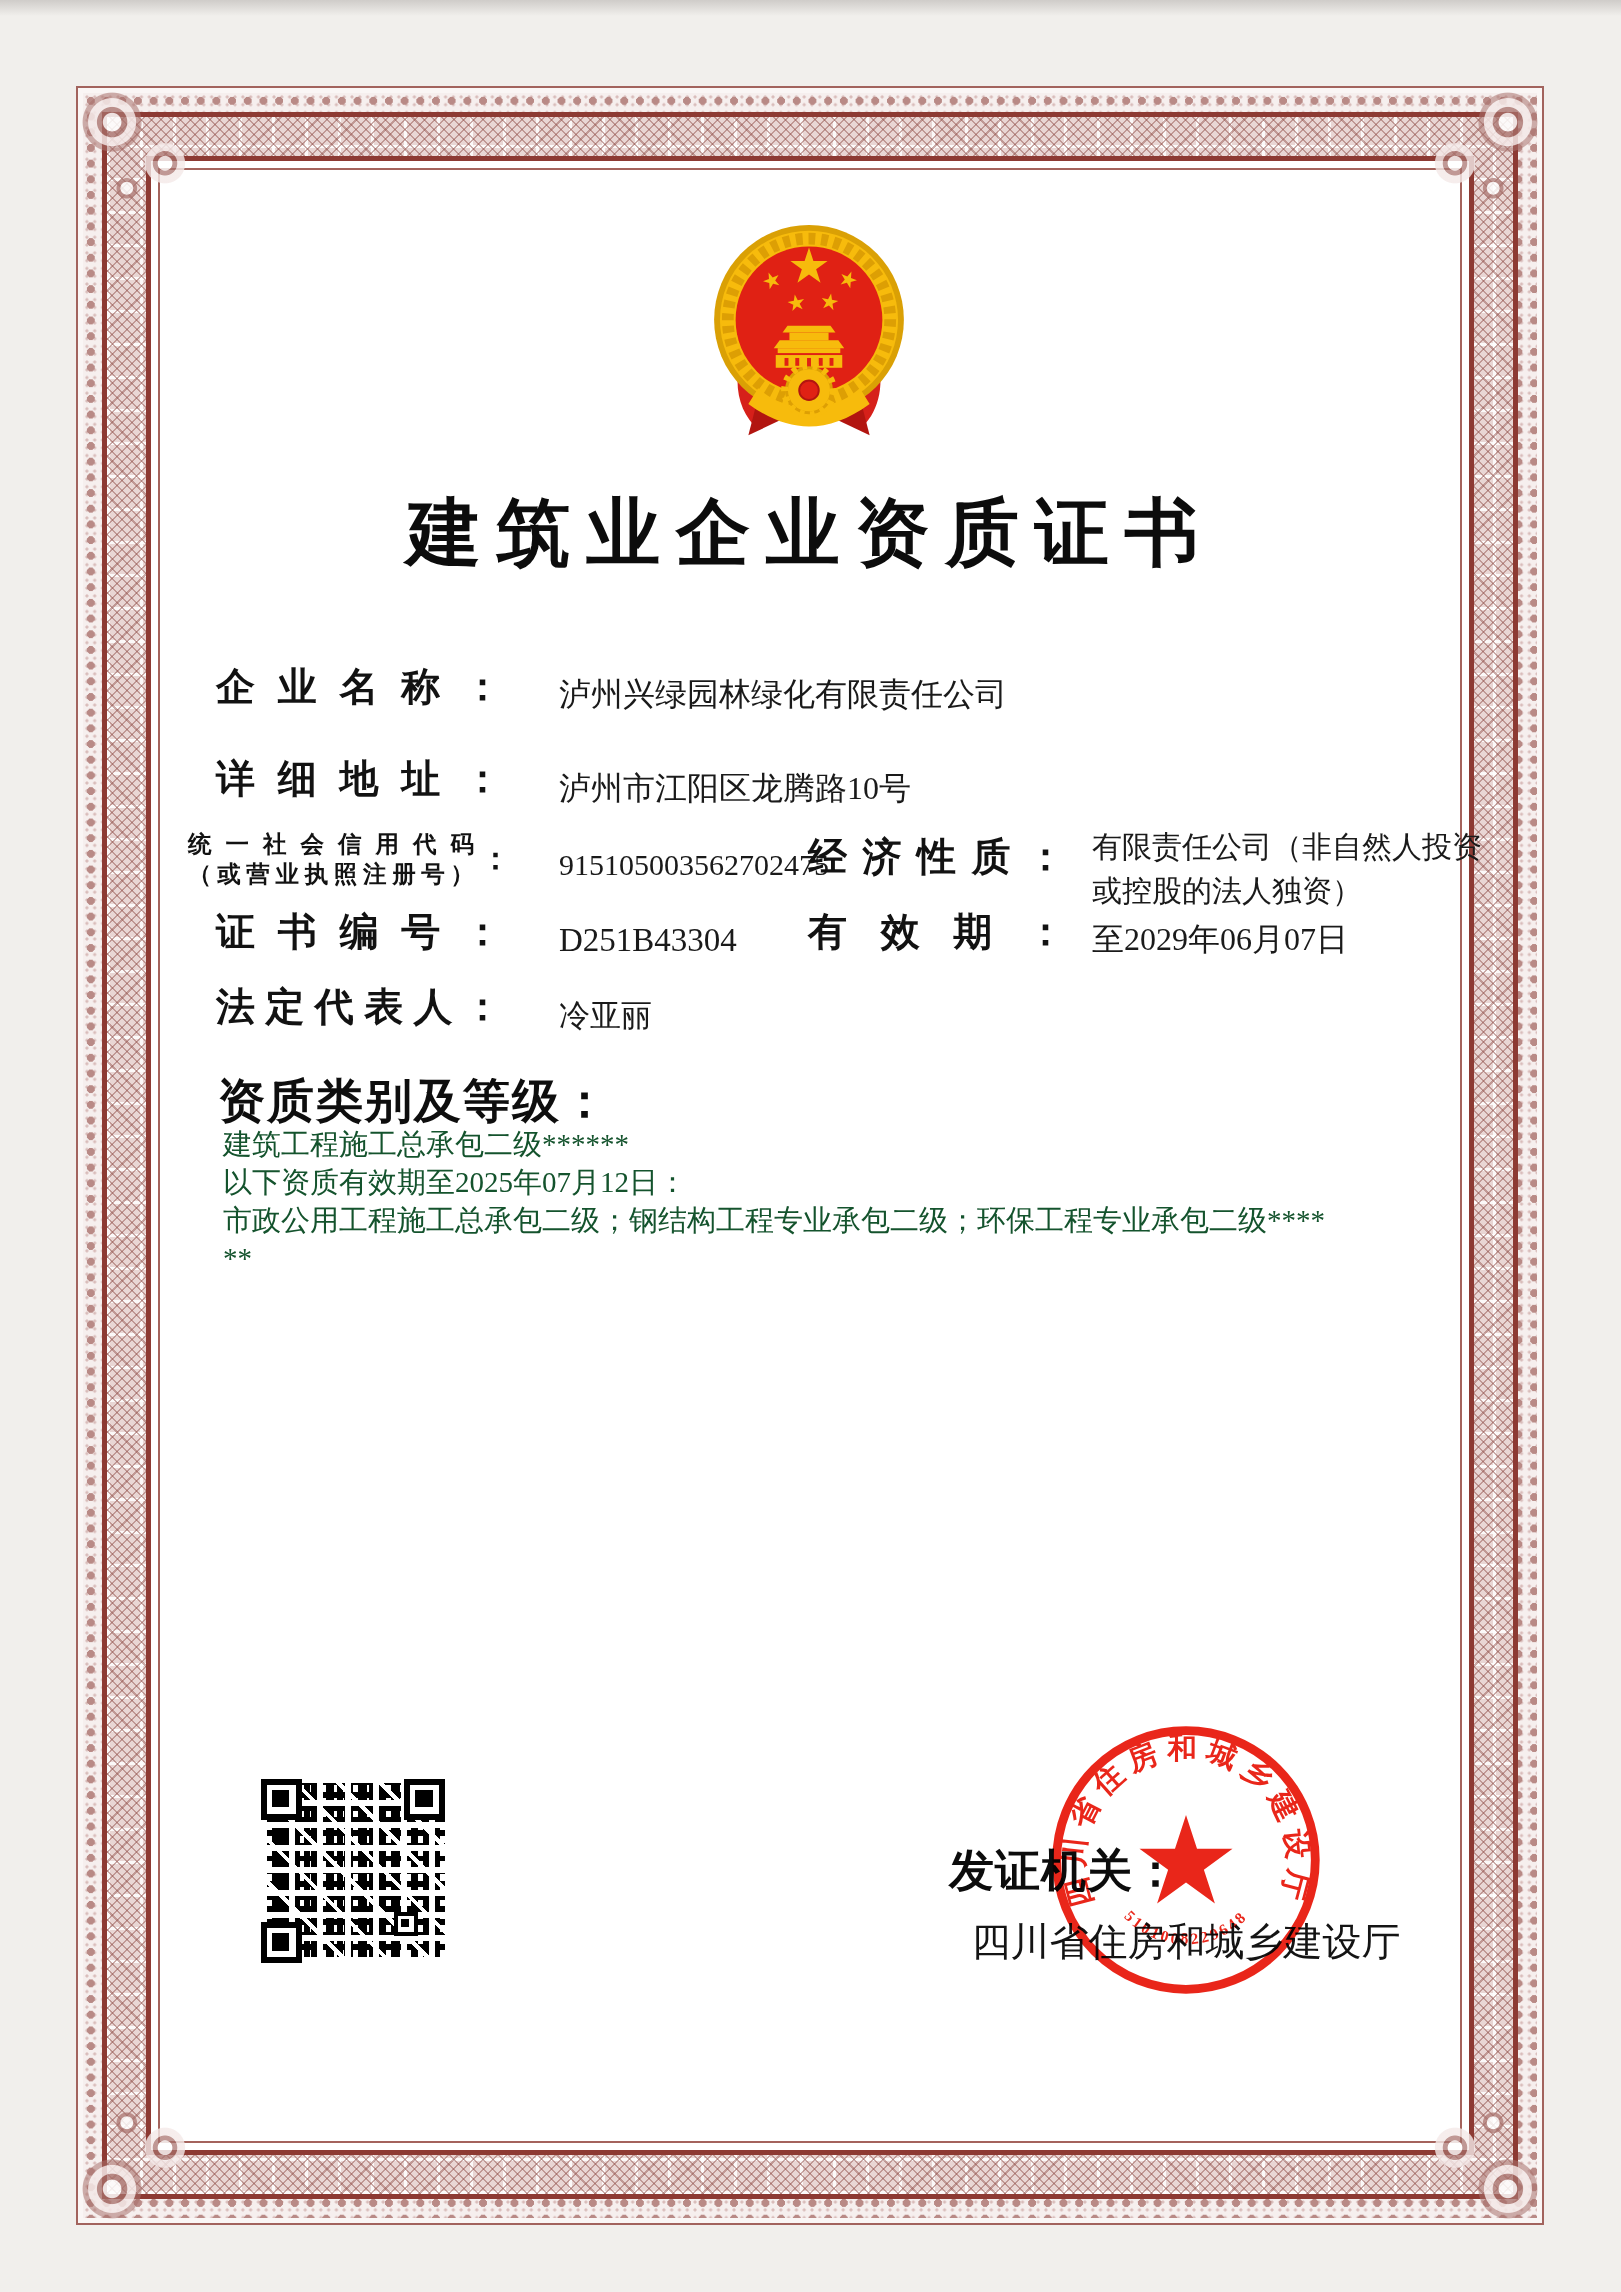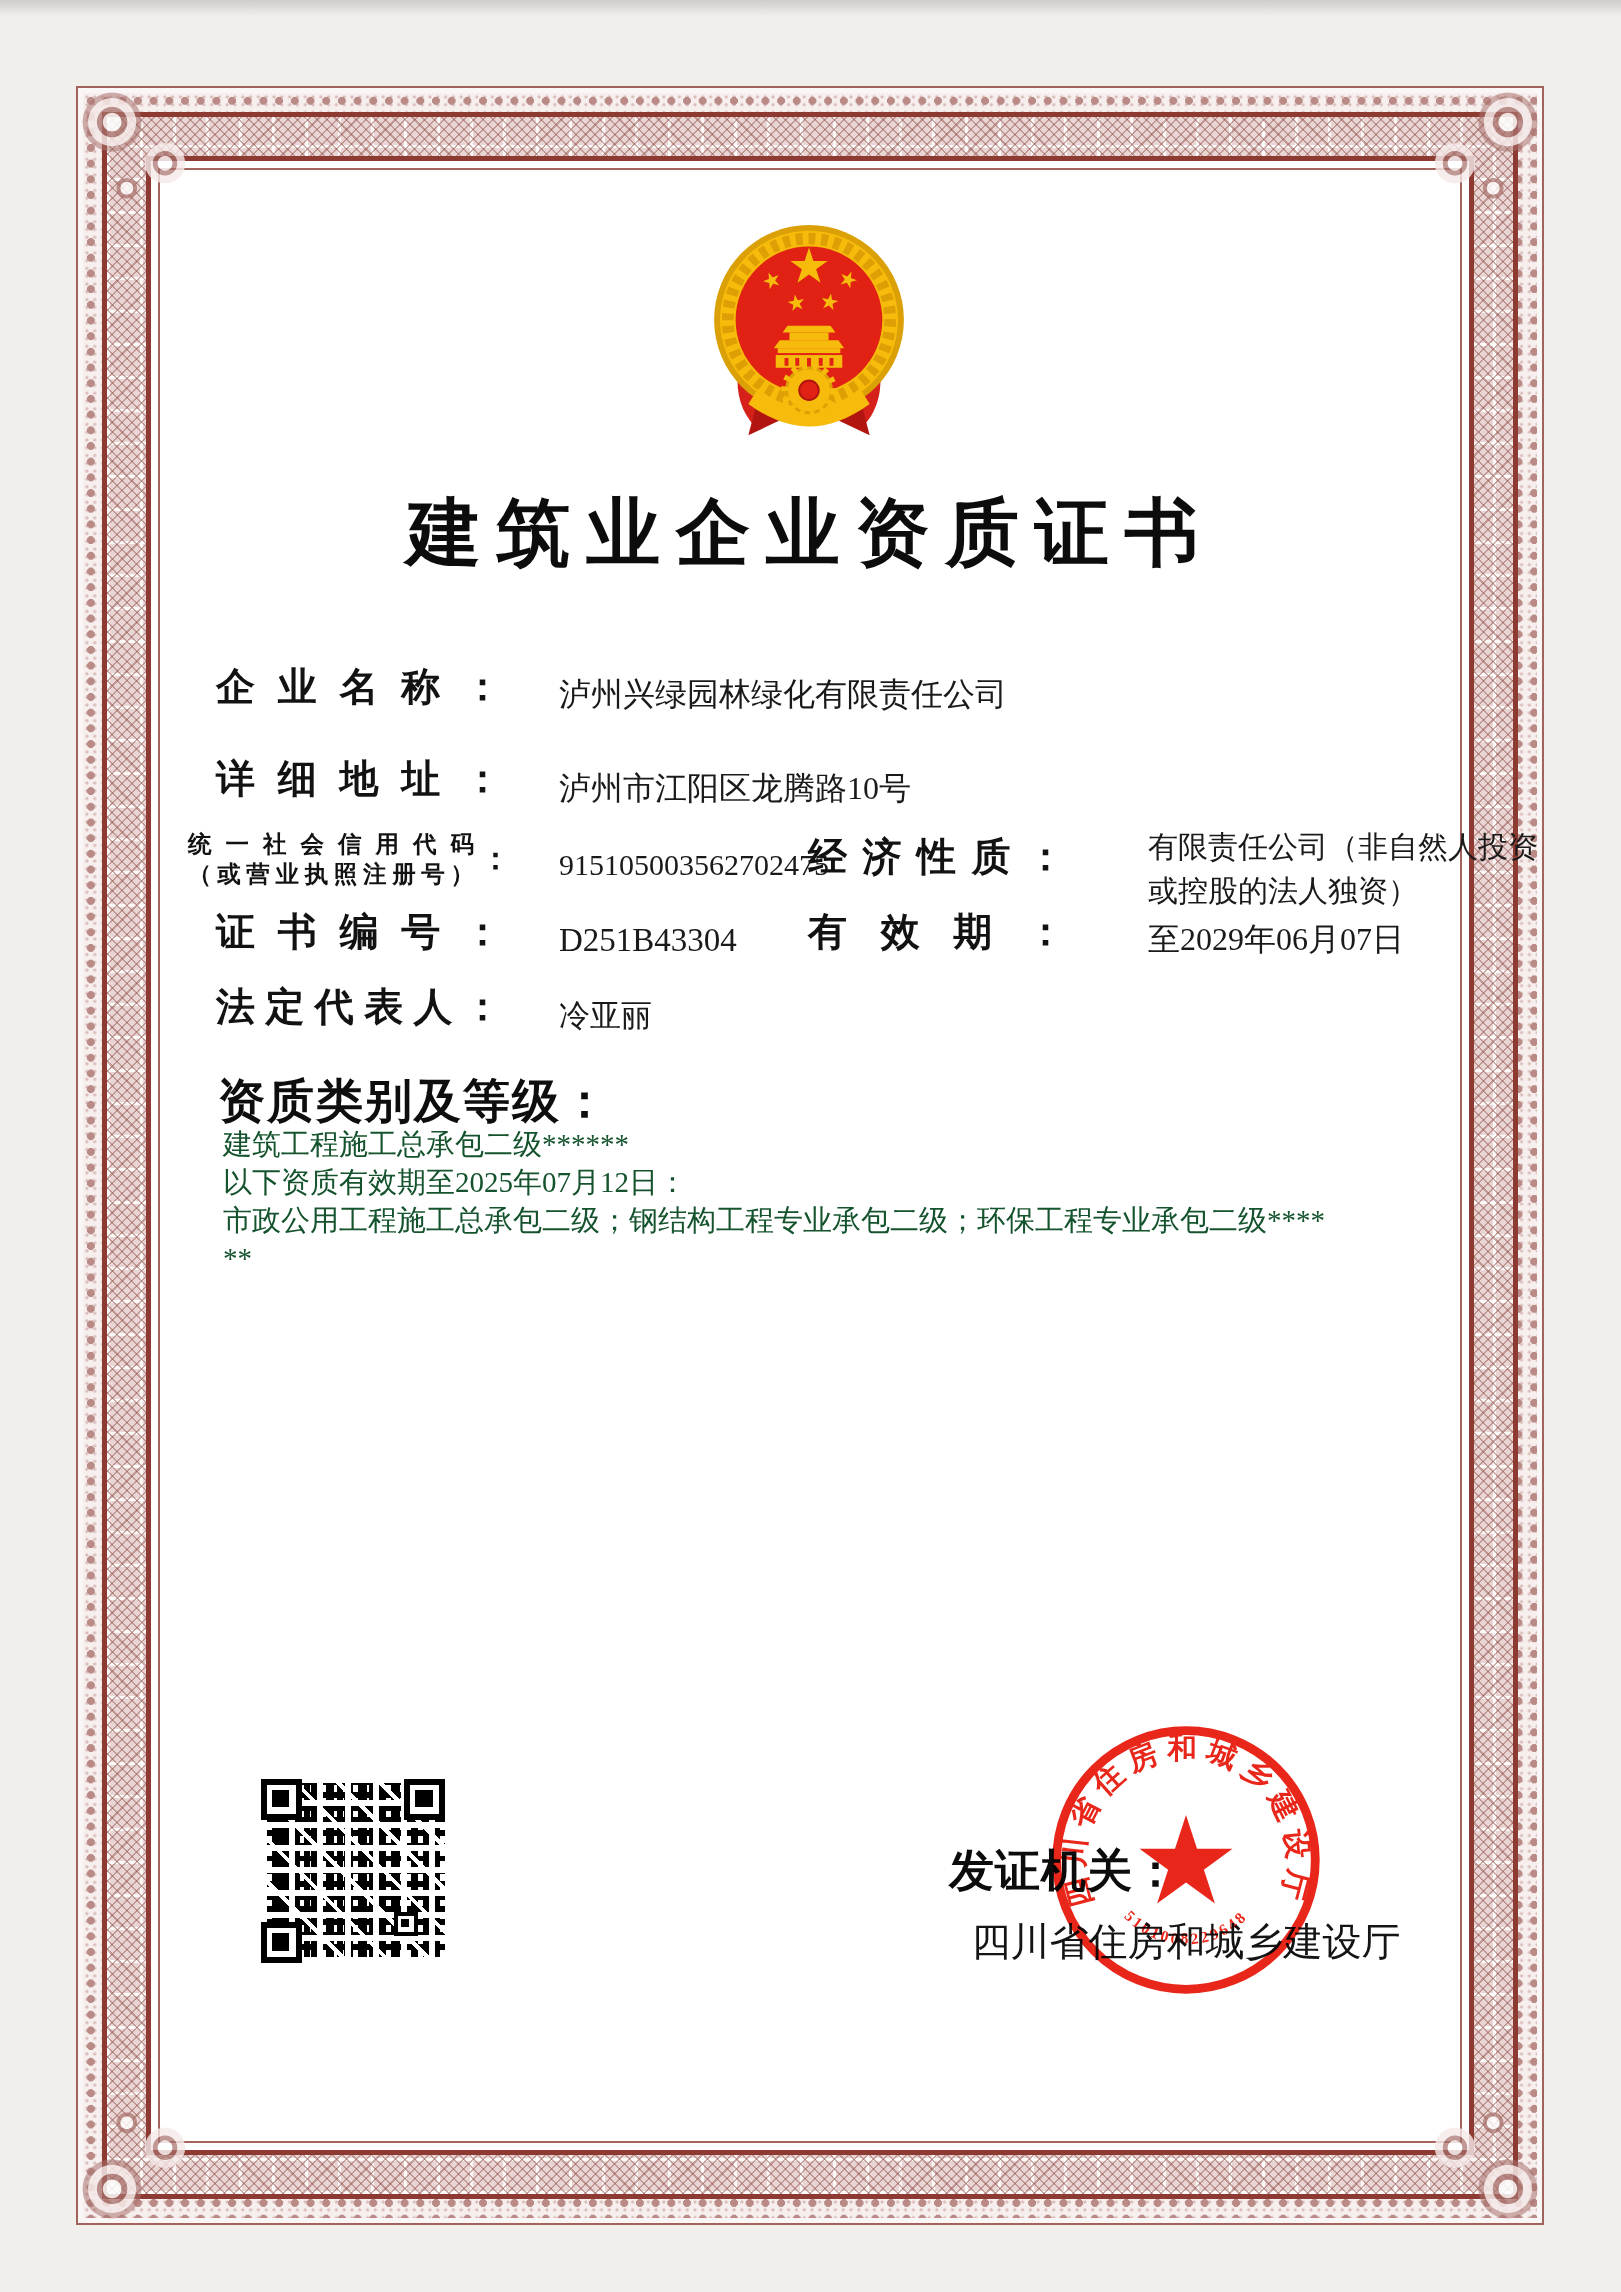--- a/index.html
+++ b/index.html
@@ -39,21 +39,21 @@
   
   .abs{position:absolute;z-index:3;}
   .title{left:0;width:1621px;top:484px;text-align:center;
     font-size:74px;font-weight:900;letter-spacing:15.7px;color:#0c0c0c;white-space:nowrap;}
   .lbl{font-weight:900;color:#121212;font-size:39px;line-height:1.15;
     text-align:justify;text-align-last:justify;}
   .lbl-main{left:216px;width:286px;}
   .lbl-right{left:808px;width:257px;}
   .val{font-family:"Liberation Serif","DejaVu Serif",serif;color:#1a1a1a;font-size:32px;line-height:1.3;}
   .val-main{left:549px;margin-left:10px;}
-  .val-right{left:1148px;}
+  .val-right{left:1092px;}
   .small-lbl{left:188px;width:323px;display:flex;align-items:center;}
   .small-lbl .lines{width:286px;font-weight:900;font-size:23.5px;line-height:30px;color:#121212;}
   .small-lbl .lines div{text-align:justify;text-align-last:justify;}
   .small-lbl .big-colon{font-weight:900;font-size:31px;margin-left:2px;color:#121212;}
   .qual-lbl{left:218px;top:1070px;font-weight:900;font-size:47px;color:#0e0e0e;letter-spacing:2px;}
   .qual-body{left:223px;top:1125px;width:1245px;font-family:"Liberation Serif","DejaVu Serif",serif;
     font-size:29px;line-height:38px;color:#14532d;}
   
   .qr{left:252px;top:1770px;width:202px;height:202px;background:#fff;box-sizing:border-box;padding:8.8px;}
   .qr-noise{position:relative;width:100%;height:100%;background-color:#fff;

